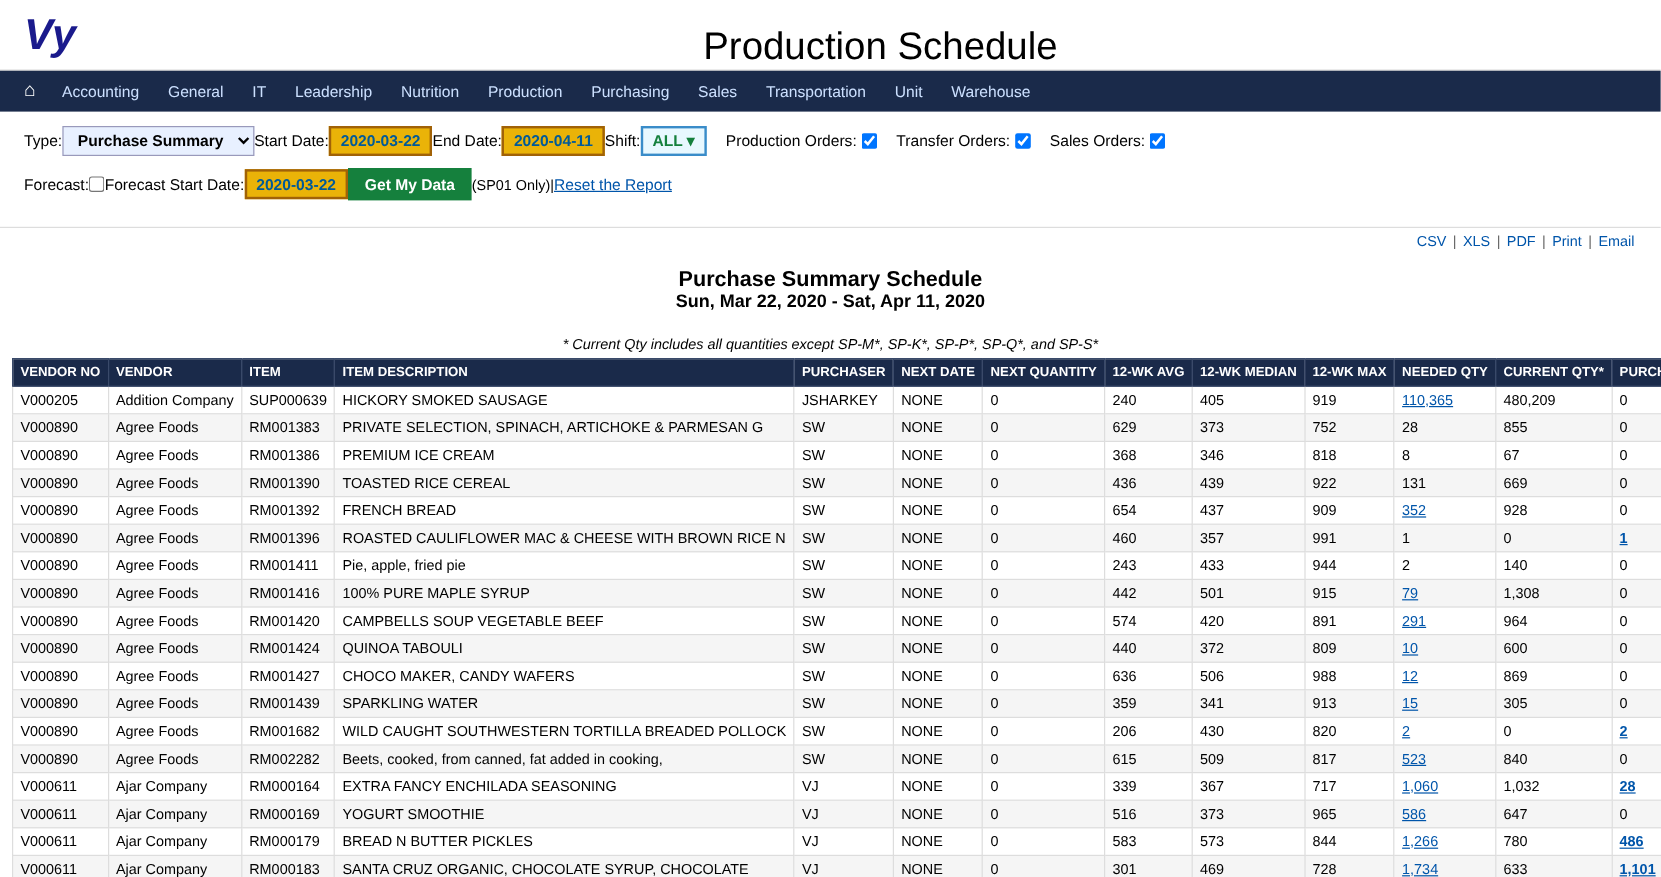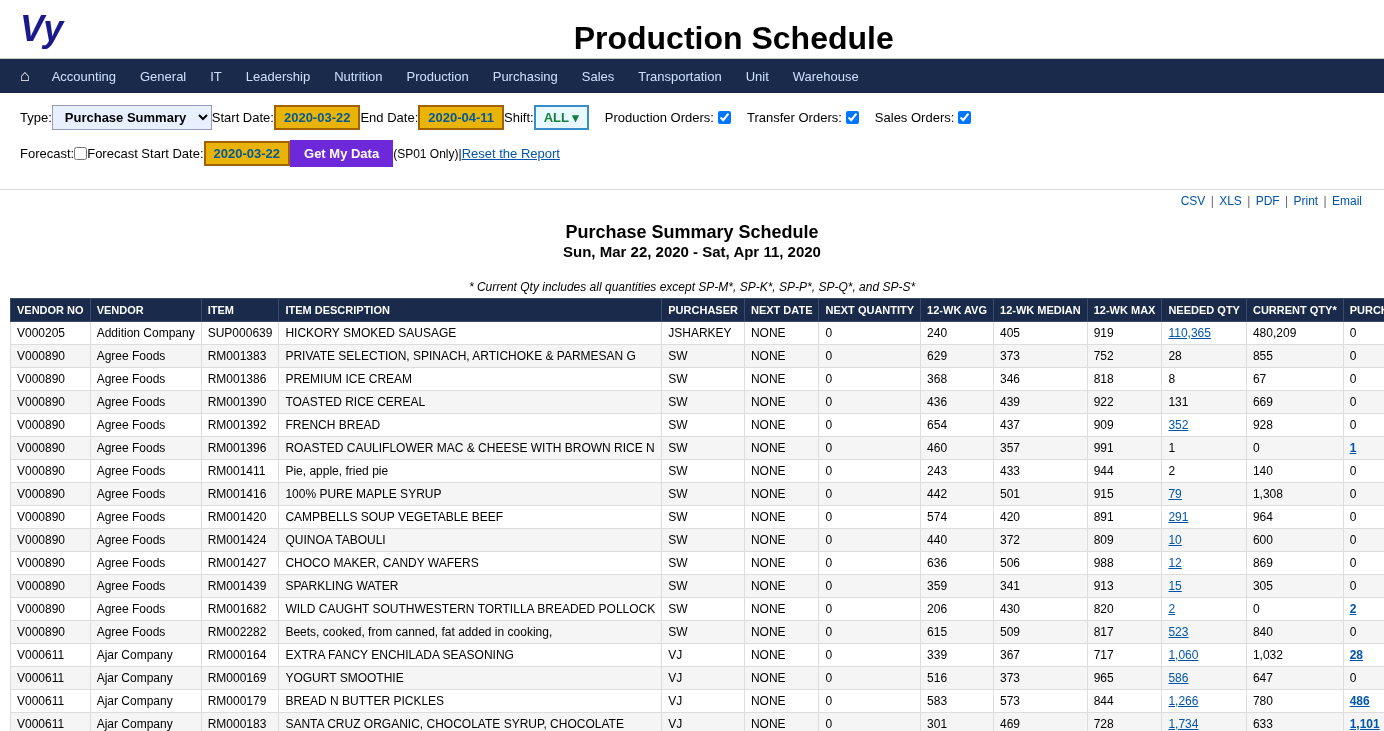--- a/index.html
+++ b/index.html
@@ -16,21 +16,21 @@
       font-size: 36px;
       font-weight: bold;
       color: #1a1a8c;
       margin-right: 40px;
       font-style: italic;
     }
     .page-title {
       flex: 1;
       text-align: center;
       font-size: 32px;
-      font-weight: bold;
+      font-weight: normal;
       margin-top: 19px;
     }
 
     
     .nav-bar {
       background: #1a2a4a;
       display: flex;
       align-items: center;
       padding: 0 10px;
     }
@@ -87,21 +87,21 @@
       cursor: pointer;
     }
     .checkbox-group {
       display: flex;
       align-items: center;
       gap: 4px;
       font-size: 13px;
       padding-left: 16px;
     }
     .get-data-btn {
-      background: #6d28d9;
+      background: #15803d;
       color: #fff;
       border: none;
       padding: 6px 14px;
       font-size: 13px;
       cursor: pointer;
       font-weight: bold;
     }
     .reset-link {
       color: #0055aa;
       text-decoration: underline;

